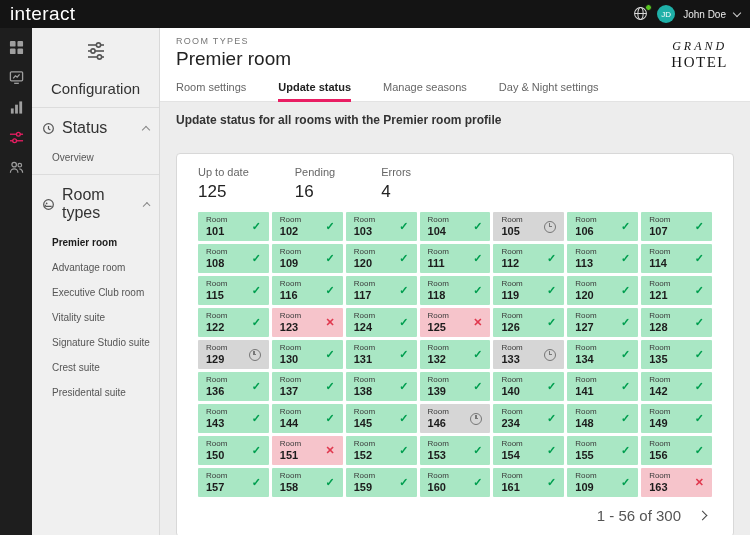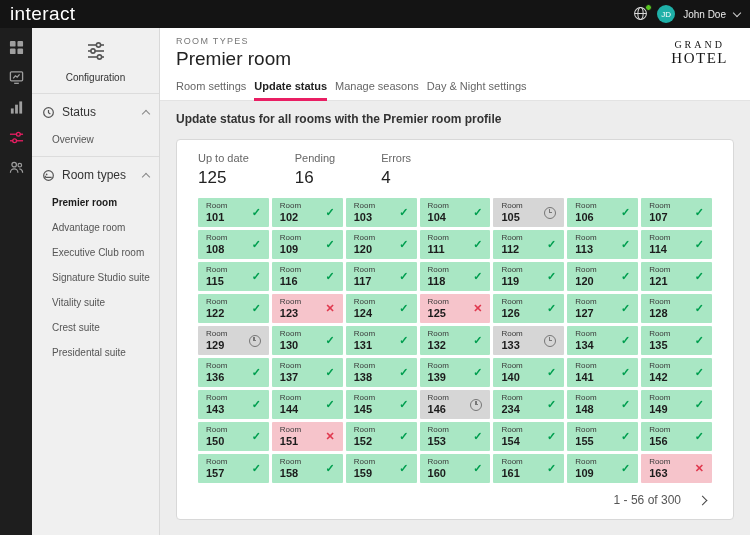--- a/index.html
+++ b/index.html
@@ -28,50 +28,50 @@
     flex-direction:column; align-items:center; flex-shrink:0; }
   .rail-item { width:32px; height:30px; display:flex; align-items:center;
     justify-content:center; color:#9f9f9f; cursor:pointer; }
   .rail-item.active { color:#e91e63; }
 
   
   .sidebar { width:128px; background:#f0f0f0; border-right:1px solid #d9d9d9;
     flex-shrink:0; overflow:hidden; }
   .sidebar-head { padding:12px 0 10px; text-align:center; border-bottom:1px solid #dcdcdc; }
   .cfg-icon { color:#555; display:inline-block; }
-  .sidebar-title { font-size:10px; color:#333; margin-top:8px; }
+  .sidebar-title { font-size:15px; color:#333; margin-top:16px; }
   .side-section { border-bottom:1px solid #dcdcdc; padding-bottom:4px; }
   .side-section:last-child { border-bottom:none; }
   .section-header { display:flex; align-items:center; gap:7px; padding:11px 10px 8px;
-    font-size:12px; color:#333; cursor:pointer; }
+    font-size:16px; color:#333; cursor:pointer; }
   .sec-icon { color:#555; display:flex; }
   .chev-up { width:6px; height:6px; border-left:1.5px solid #888; border-top:1.5px solid #888;
     transform:rotate(45deg); margin-left:auto; margin-top:3px; }
   .side-item { padding:7px 4px 7px 20px; font-size:10px; color:#555; cursor:pointer;
     white-space:nowrap; overflow:hidden; }
   .side-item.active { font-weight:700; color:#1c1c1c; }
 
   
   .main { flex:1; display:flex; flex-direction:column; background:#fff; overflow:hidden; }
   .main-header { display:flex; justify-content:space-between; align-items:flex-start;
     padding:8px 16px 0; }
   .breadcrumb { font-size:9px; color:#777; letter-spacing:1.3px; }
   .page-title { font-size:19px; font-weight:500; color:#222; margin-top:2px; }
   .hotel-logo { text-align:center; font-family:"Liberation Serif", serif; color:#171717;
     padding:3px 6px 0 0; }
-  .logo-top { font-size:10px; letter-spacing:3px; }
+  .logo-top { font-size:12px; letter-spacing:3px;font-style:italic; }
   .logo-bottom { font-size:15px; letter-spacing:1.5px; }
 
-  .tabs { display:flex; gap:8px; padding:4px 16px 0; border-bottom:1px solid #e3e3e3; }
+  .tabs { display:flex; gap:32px; padding:4px 16px 0; border-bottom:1px solid #e3e3e3; }
   .tab { padding:6px 0 6px; font-size:11px; color:#666; cursor:pointer;
     border-bottom:3px solid transparent; margin-bottom:-1px; }
   .tab.active { color:#222; font-weight:700; border-bottom-color:#e91e63; }
 
   .content { flex:1; background:#ededed; padding:11px 16px 12px; overflow:hidden; }
-  .section-title { font-size:12px; font-weight:700; color:#333; margin-bottom:13px; }
+  .section-title { font-size:12px; font-weight:700; color:#333; margin-bottom:26px; }
   .card { background:#fff; border:1px solid #d8d8d8; border-radius:4px; padding:12px 21px; }
 
   .stats { display:flex; }
   .stat { margin-right:46px; }
   .stat-label { font-size:11px; color:#666; }
   .stat-value { font-size:17px; color:#222; margin-top:4px; }
 
   .room-grid { display:grid; grid-template-columns:repeat(7,1fr); gap:3px; margin-top:10px; }
   .tile { height:29px; display:flex; align-items:center; justify-content:space-between;
     padding:0 8px; border-radius:1px; cursor:pointer; }
@@ -84,21 +84,21 @@
   .tile.ok .tile-icon { color:#009e4f; }
   .tile.error .tile-icon { color:#e0394f; }
   .icon-pending { position:relative; width:12px; height:12px; border:1.6px solid #777;
     border-radius:50%; display:inline-block; }
   .icon-pending::before { content:""; position:absolute; left:3.6px; top:1.6px;
     width:1.5px; height:3.6px; background:#777; }
   .icon-pending::after { content:""; position:absolute; left:3.6px; top:4.4px;
     width:3px; height:1.5px; background:#777; }
 
   .pagination { display:flex; justify-content:flex-end; align-items:center;
-    margin-top:10px; font-size:12px; color:#555; }
+    margin-top:10px; font-size:15px; color:#555; }
   .next-chev { display:inline-block; width:7px; height:7px; border-top:1.6px solid #444;
     border-right:1.6px solid #444; transform:rotate(45deg); margin-left:18px;
     margin-right:6px; cursor:pointer; }
 </style>
 </head>
 <body>
 
 <header class="topbar">
   <div class="brand">interact</div>
   <div class="topbar-right">
@@ -198,22 +198,22 @@
             <path d="M3.6 9h6.8M3.6 9V7.4"></path>
           </svg>
         </span>
         <span class="sec-label">Room types</span>
         <span class="chev-up"></span>
       </div>
       <div class="section-items">
           <div class="side-item active">Premier room</div>
           <div class="side-item">Advantage room</div>
           <div class="side-item">Executive Club room</div>
+          <div class="side-item">Vitality suite</div>
           <div class="side-item">Signature Studio suite</div>
-          <div class="side-item">Vitality suite</div>
           <div class="side-item">Crest suite</div>
           <div class="side-item">Presidental suite</div>
         </div>
     </div>
   </aside>
 
   <main class="main">
     <div class="main-header">
       <div>
         <div class="breadcrumb">ROOM TYPES</div>

